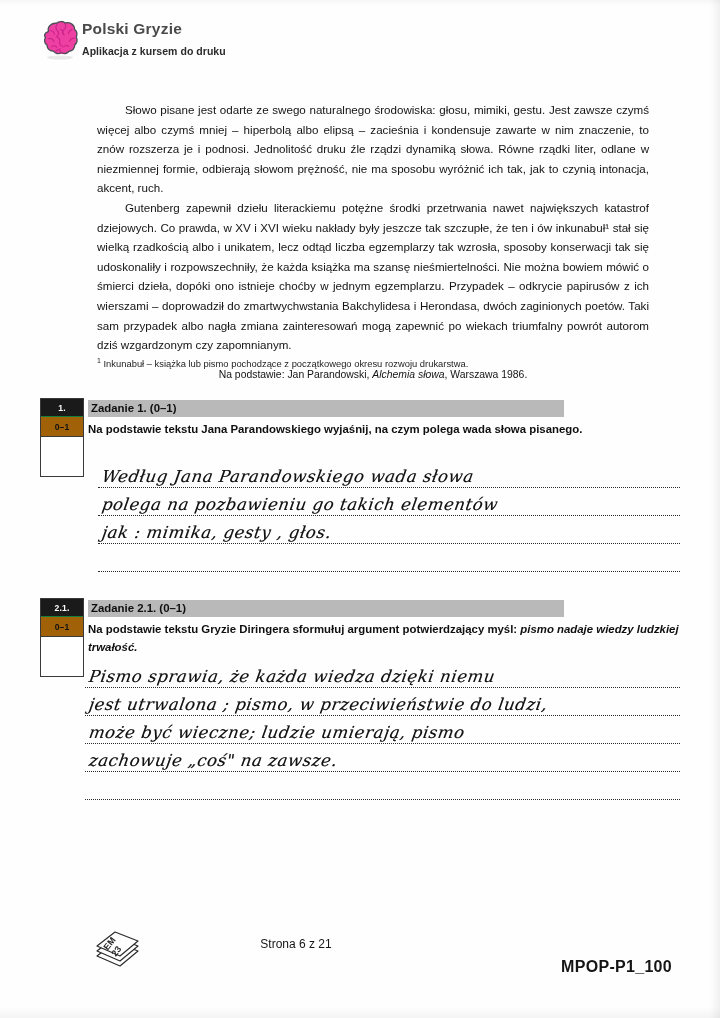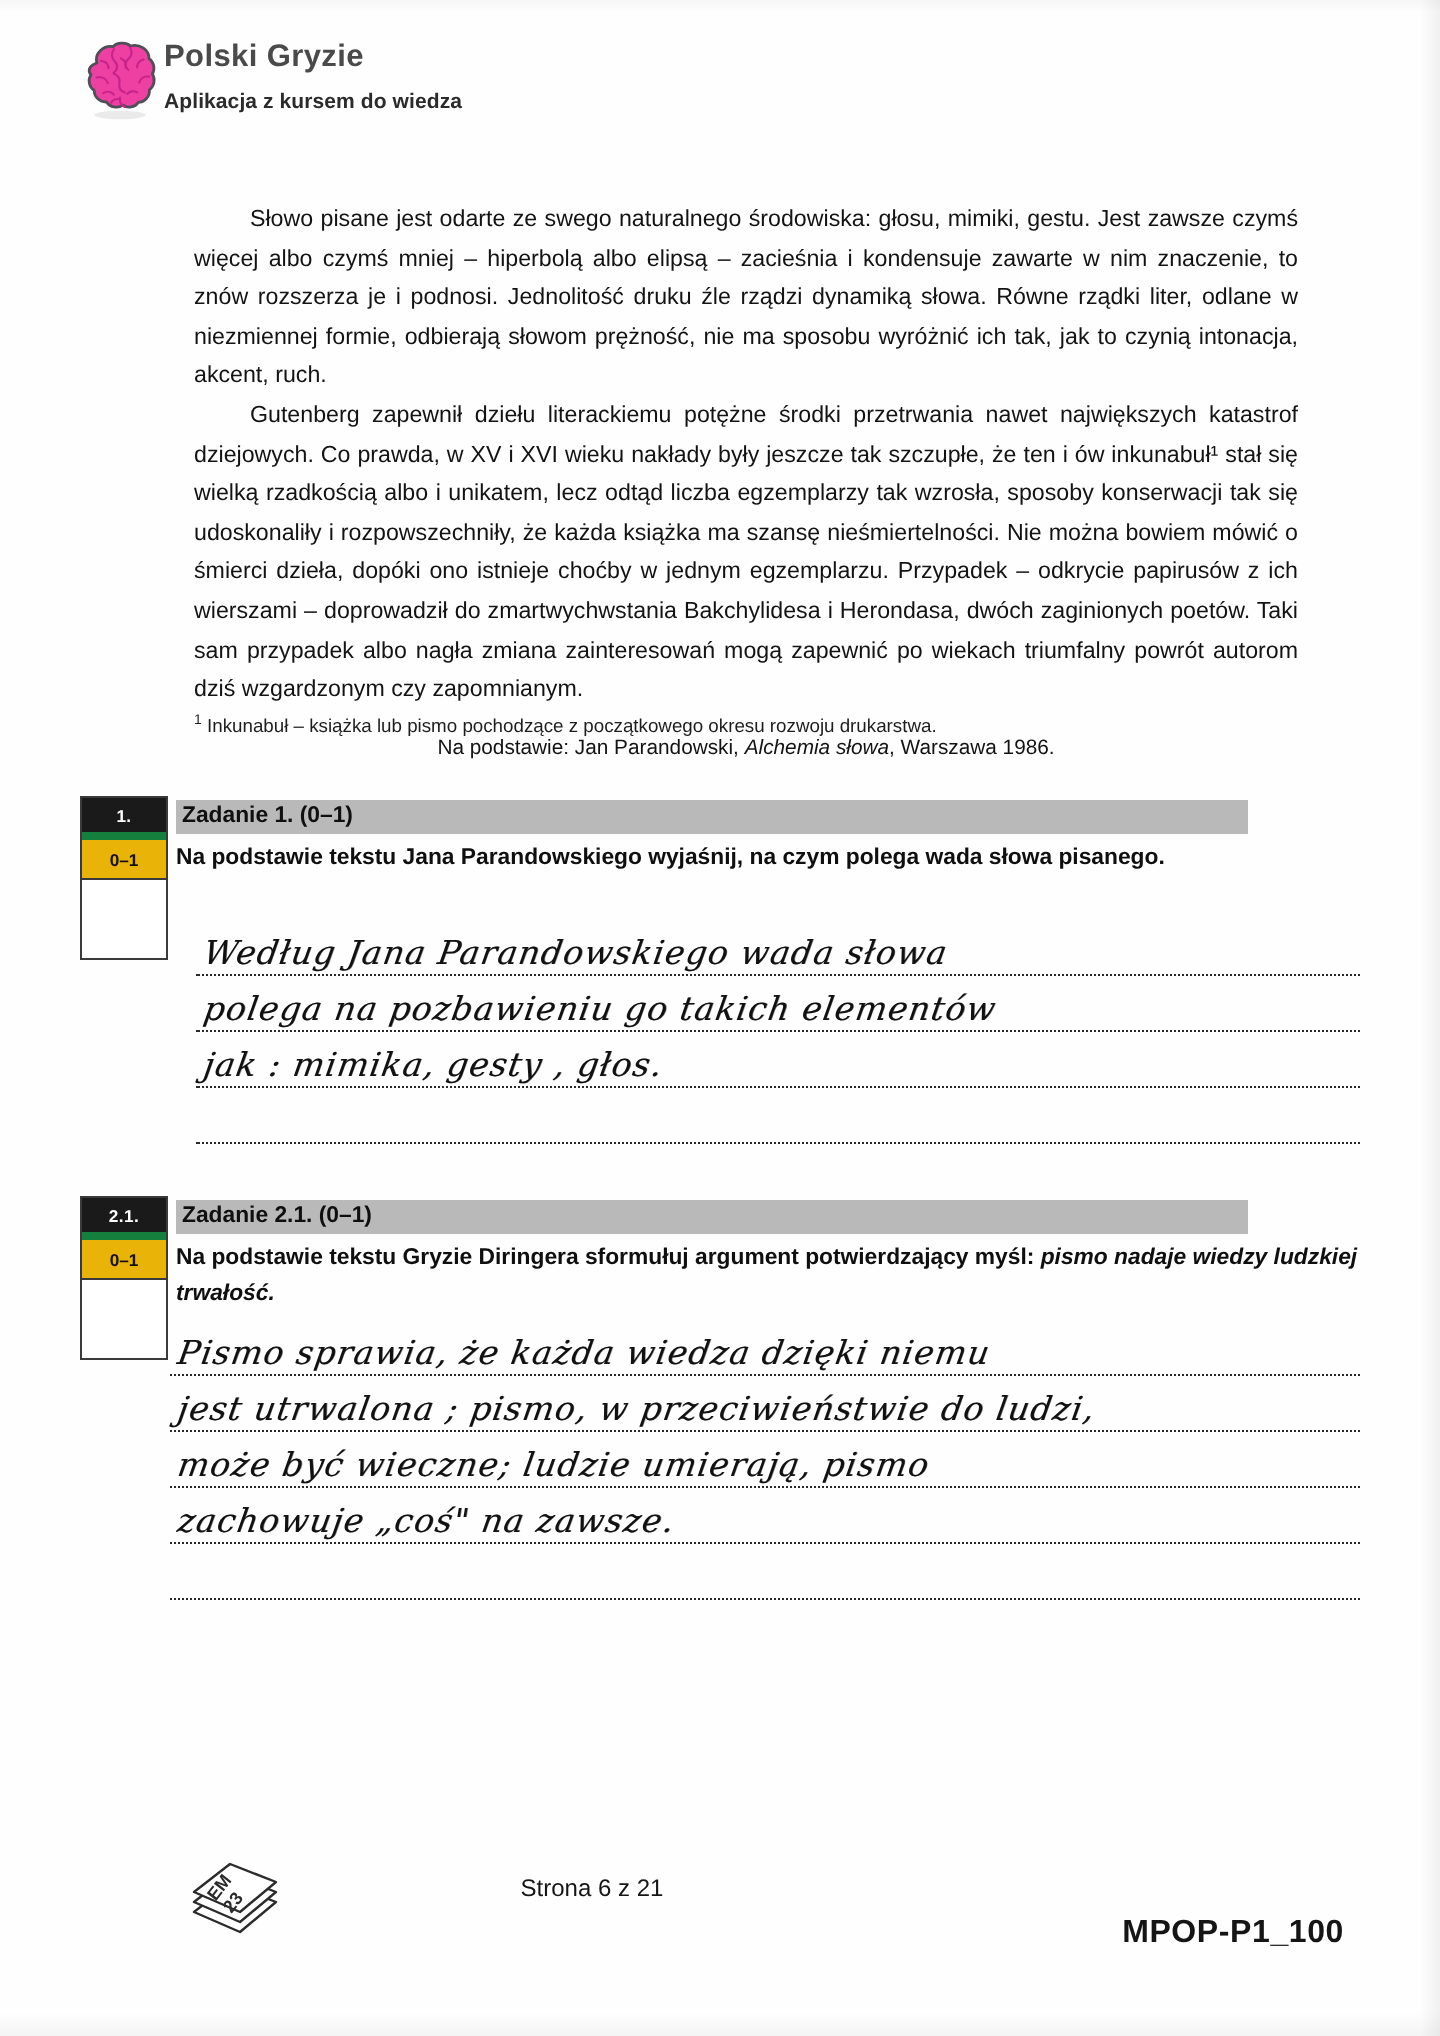--- a/index.html
+++ b/index.html
@@ -141,44 +141,44 @@
     color: #ffffff;
     font-size: 8.6px;
     font-weight: bold;
     display: flex;
     align-items: center;
     justify-content: center;
     letter-spacing: 0.2px;
   }
   .score-cell-range {
     height: 19px;
-    background: #eab308;
+    background: #a16207;
     color: #111111;
     font-size: 8.6px;
     font-weight: bold;
     display: flex;
     align-items: center;
     justify-content: center;
-    border-top: 4px solid #15803d;
+    border-top: 1px solid #15803d;
     border-bottom: 1px solid #3a3a3a;
   }
   .score-cell-blank {
     height: 39px;
     background: #ffffff;
   }
 
   .task-body {
     margin-left: 48px;
     width: 592px;
   }
   .task-heading {
     display: inline-block;
     background: #b9b9b9;
     padding: 1px 0 2px 0;
-    width: 536px;
+    width: 476px;
     font-size: 11.4px;
     font-weight: bold;
     color: #0f0f0f;
     text-indent: 3px;
     line-height: 14px;
   }
   .task-prompt {
     margin-top: 4px;
     font-size: 11.4px;
     font-weight: bold;
@@ -274,21 +274,21 @@
           <path d="M13.6 29.6c1.9-1.2 4-.9 5.3.7"></path>
           <path d="M30.6 29.2c-1.8-1-3.8-.7-5 .8"></path>
           <path d="M22 31.8c-.3 2.2.6 3.9 2.4 4.7"></path>
           <path d="M17.6 34.3c.8-1.3 2.1-1.9 3.5-1.8"></path>
           <path d="M22.4 12.2c1.9.9 2.8 2.6 2.4 4.6"></path>
         </g>
       </svg>
     </div>
     <div id="brand-text-block">
       <div id="brand-title">Polski Gryzie</div>
-      <div id="brand-subtitle">Aplikacja z kursem do wiedza</div>
+      <div id="brand-subtitle">Aplikacja z kursem do druku</div>
     </div>
   </div>
 
   <div id="passage">
     <p class="passage-par">Słowo pisane jest odarte ze swego naturalnego środowiska: głosu, mimiki, gestu. Jest zawsze czymś więcej albo czymś mniej – hiperbolą albo elipsą – zacieśnia i kondensuje zawarte w nim znaczenie, to znów rozszerza je i podnosi. Jednolitość druku źle rządzi dynamiką słowa. Równe rządki liter, odlane w niezmiennej formie, odbierają słowom prężność, nie ma sposobu wyróżnić ich tak, jak to czynią intonacja, akcent, ruch.</p>
     <p class="passage-par">Gutenberg zapewnił dziełu literackiemu potężne środki przetrwania nawet największych katastrof dziejowych. Co prawda, w XV i XVI wieku nakłady były jeszcze tak szczupłe, że ten i ów inkunabuł¹ stał się wielką rzadkością albo i unikatem, lecz odtąd liczba egzemplarzy tak wzrosła, sposoby konserwacji tak się udoskonaliły i rozpowszechniły, że każda książka ma szansę nieśmiertelności. Nie można bowiem mówić o śmierci dzieła, dopóki ono istnieje choćby w jednym egzemplarzu. Przypadek – odkrycie papirusów z ich wierszami – doprowadził do zmartwychwstania Bakchylidesa i Herondasa, dwóch zaginionych poetów. Taki sam przypadek albo nagła zmiana zainteresowań mogą zapewnić po wiekach triumfalny powrót autorom dziś wzgardzonym czy zapomnianym.</p>
     <div id="passage-source">
       <span>Na podstawie: Jan Parandowski, </span><span class="src-title">Alchemia słowa</span><span>, Warszawa 1986.</span>
     </div>
   </div>

